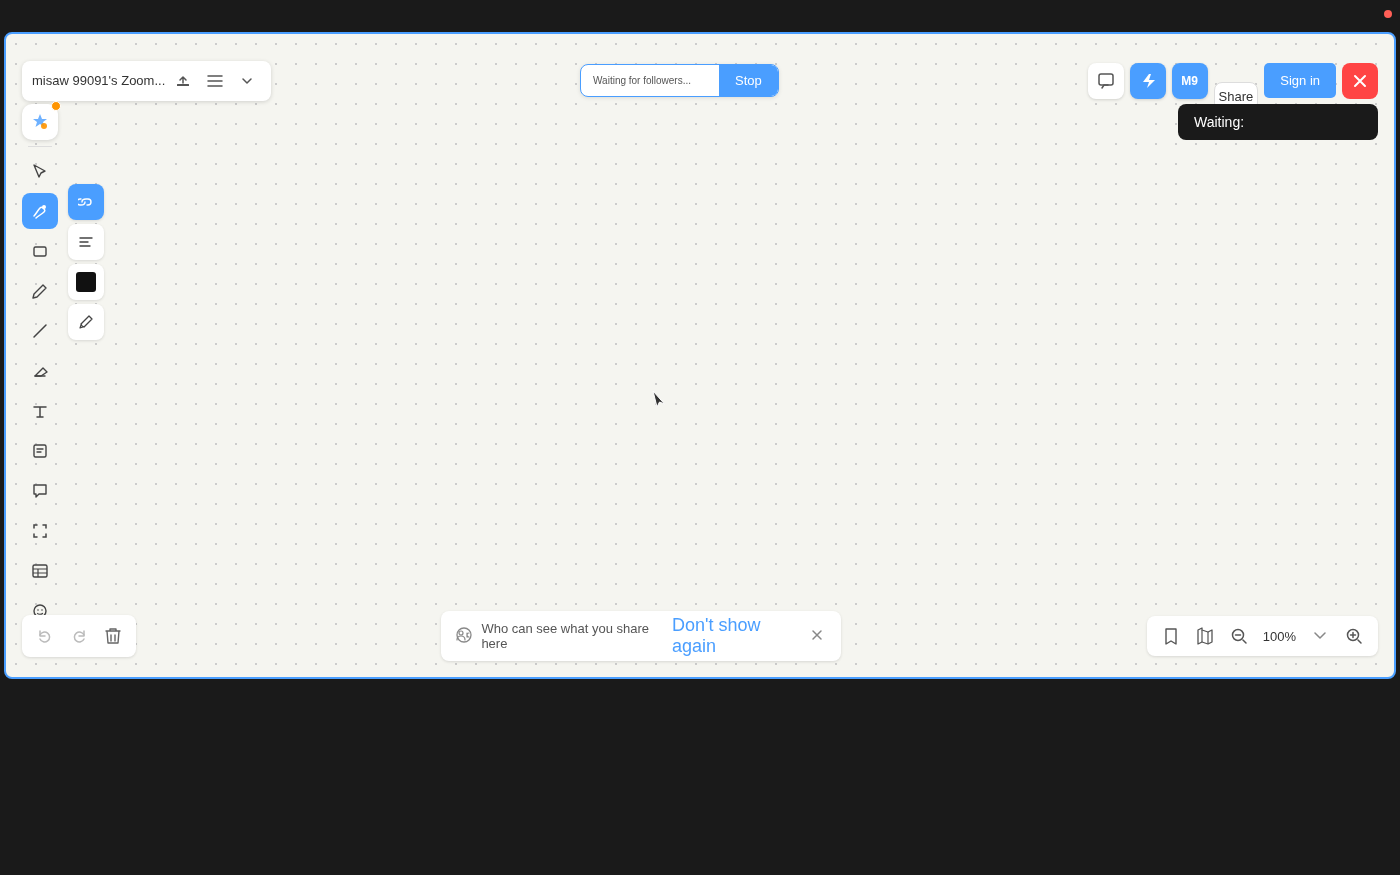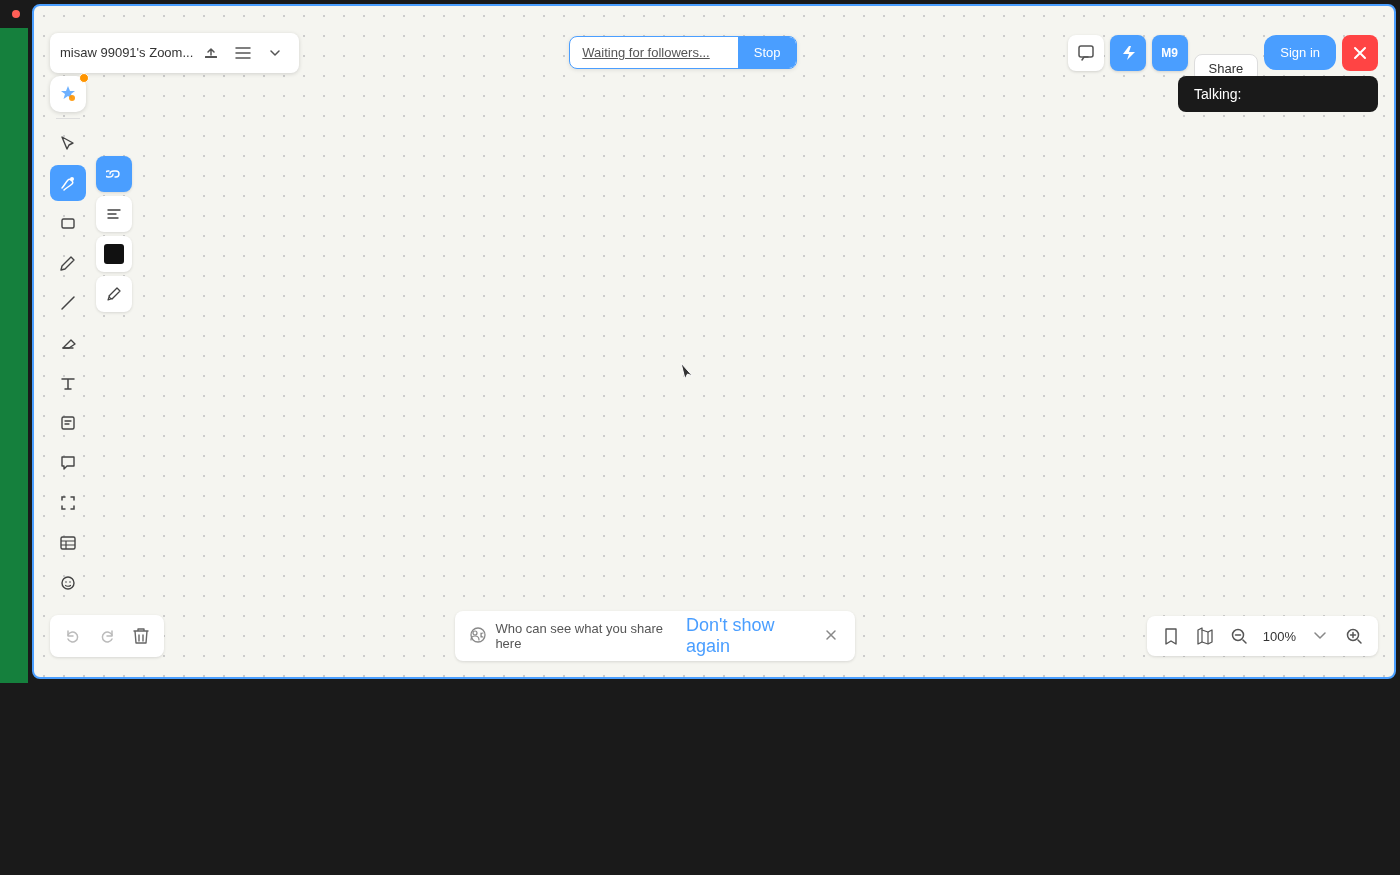--- a/index.html
+++ b/index.html
@@ -9,21 +9,21 @@
       height: 875px;
       overflow: hidden;
       font-family: -apple-system, BlinkMacSystemFont, 'Segoe UI', sans-serif;
     }
 
     .app-container {
       width: 1400px;
       height: 683px;
       background: #15803d;
       display: flex;
-      flex-direction: row;
+      flex-direction: column;
       position: relative;
     }
 
     
     .title-bar {
       height: 28px;
       background: #1a1a1a;
       display: flex;
       align-items: center;
       justify-content: flex-end;
@@ -112,24 +112,23 @@
       display: flex;
       align-items: center;
       background: white;
       border: 1.5px solid #4a9eff;
       border-radius: 8px;
       overflow: hidden;
       box-shadow: 0 1px 4px rgba(0,0,0,0.1);
     }
 
     .waiting-text {
-      font-size: 13px;
+      font-size: 10px;
       color: #555;
       padding: 0 12px;
-      text-decoration: underline;
     }
 
     .stop-btn {
       background: #4a9eff;
       color: white;
       border: none;
       padding: 8px 16px;
       font-size: 13px;
       font-weight: 500;
       cursor: pointer;
@@ -169,32 +168,32 @@
       color: white;
       font-weight: 600;
       font-size: 12px;
     }
 
     .share-btn {
       background: white;
       color: #333;
       border: 1px solid #ddd;
       border-radius: 8px;
-      padding: 6px 14px;
+      padding: 6px 4px;
       font-size: 13px;
       cursor: pointer;
       font-weight: 500;
       margin-top: 32px;
     }
 
     .signin-btn {
       background: #4a9eff;
       color: white;
       border: none;
-      border-radius: 12px;
+      border-radius: 5px;
       padding: 10px 16px;
       font-size: 13px;
       cursor: pointer;
       font-weight: 500;
     }
 
     .close-btn {
       background: #ff4444;
       color: white;
       border: none;
@@ -503,21 +502,21 @@
           <button class="signin-btn">Sign in</button>
           <button class="close-btn">
             <svg width="14" height="14" viewBox="0 0 14 14" fill="none">
               <path d="M2 2l10 10M12 2L2 12" stroke="white" stroke-width="2" stroke-linecap="round"></path>
             </svg>
           </button>
         </div>
       </div>
 
       <div class="talking-box">
-        <span>Talking:</span>
+        <span>Waiting:</span>
       </div>
 
       <div class="left-toolbar">
 
         <button class="ai-btn">
           <div class="badge"></div>
           <svg width="20" height="20" viewBox="0 0 20 20" fill="none">
             <path d="M10 2l2 5h5l-4 3 1.5 5L10 12l-4.5 3L7 10 3 7h5z" fill="#4a9eff" opacity="0.8"></path>
             <circle cx="14" cy="14" r="3" fill="#ff9500" opacity="0.9"></circle>
           </svg>

